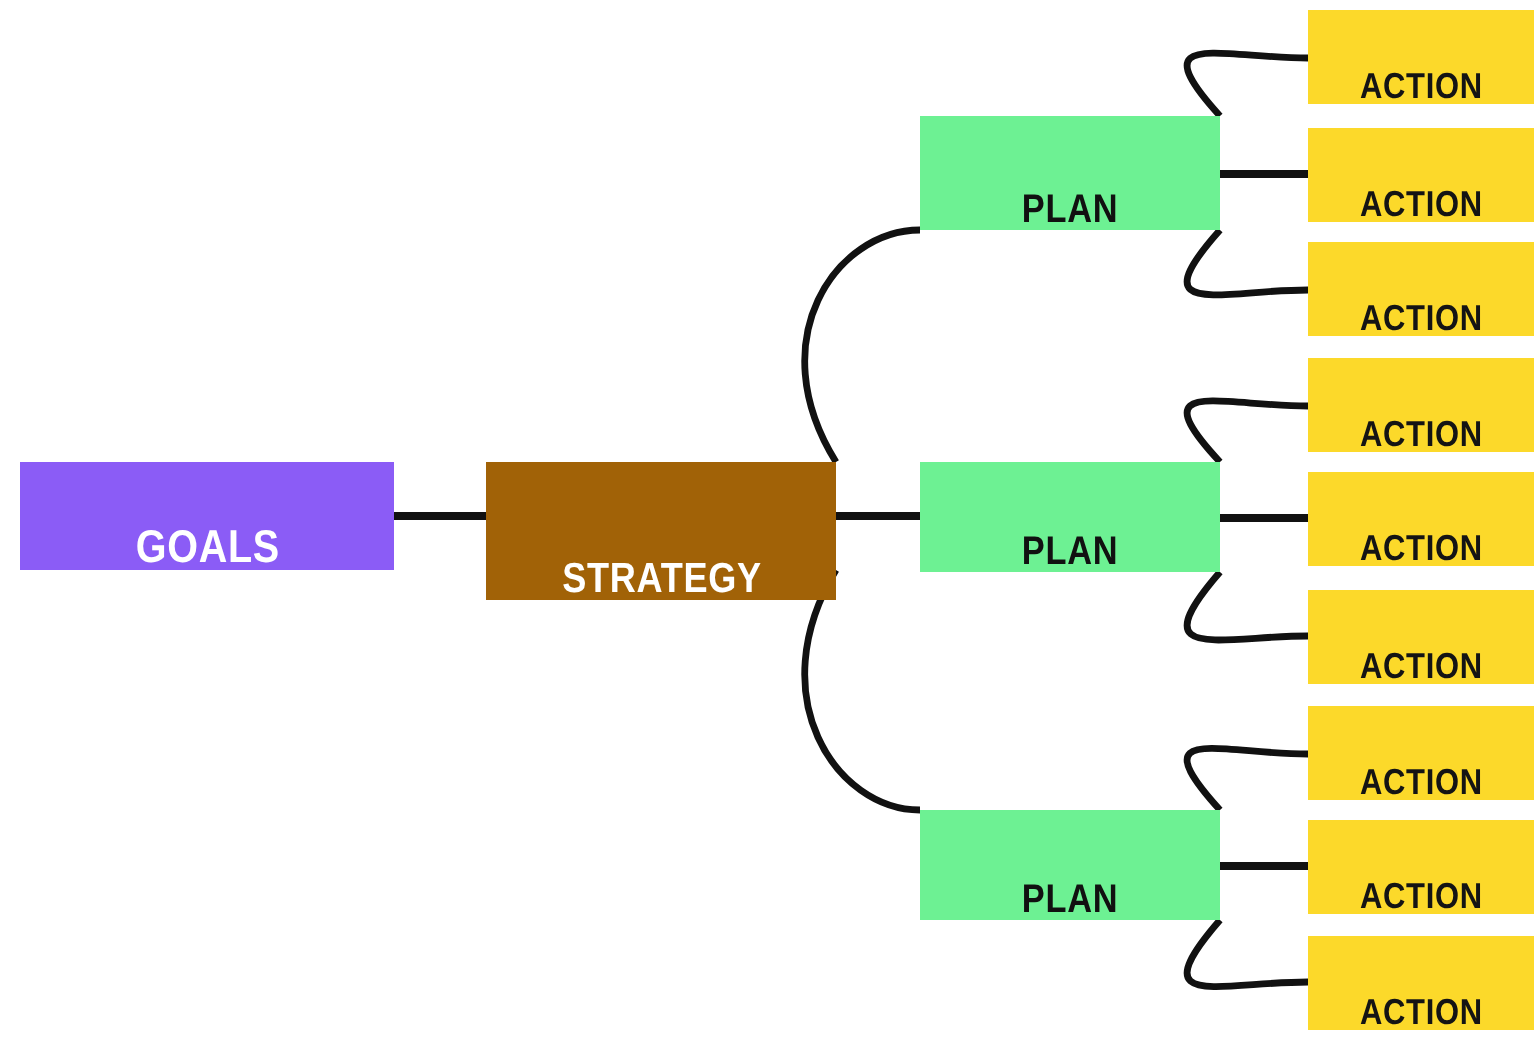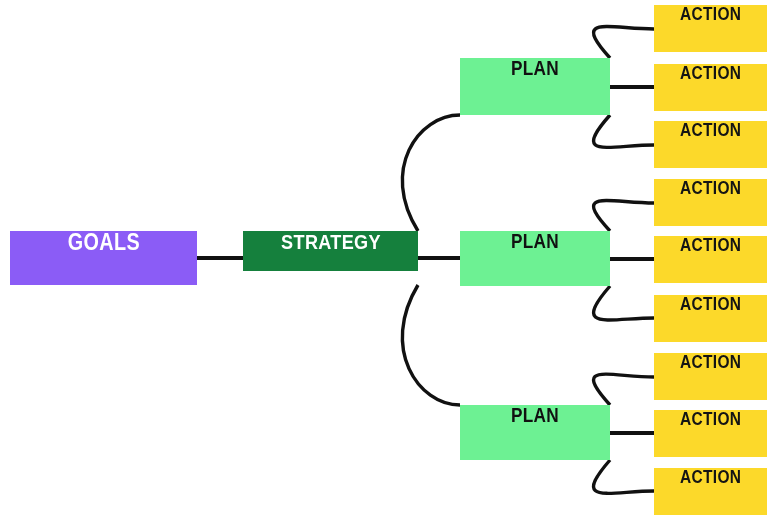--- a/index.html
+++ b/index.html
@@ -20,21 +20,21 @@
   #connector-layer {
     position: absolute;
     left: 0;
     top: 0;
     width: 767px;
     height: 519px;
   }
   .node {
     position: absolute;
     display: flex;
-    align-items: flex-start;
+    align-items: flex-end;
     justify-content: center;
     box-sizing: border-box;
     letter-spacing: 0.4px;
   }
   .node-label {
     font-weight: bold;
     font-family: "Liberation Sans", sans-serif;
     transform: scaleX(0.86);
     white-space: nowrap;
     line-height: 1;
@@ -74,21 +74,21 @@
       <path d="M 610 286 C 570 332 610 318 654 318" fill="none" stroke="#111111" stroke-width="3.4" stroke-linecap="butt"></path>
       <path d="M 610 405 C 570 361 610 377 654 377" fill="none" stroke="#111111" stroke-width="3.4" stroke-linecap="butt"></path>
       <path d="M 610 433 L 654 433" fill="none" stroke="#111111" stroke-width="4" stroke-linecap="butt"></path>
       <path d="M 610 460 C 570 506 610 491 654 491" fill="none" stroke="#111111" stroke-width="3.4" stroke-linecap="butt"></path>
     </svg>
 
   <div id="node-layer">
       <div class="node node-goals" style="left: 10px; top: 231px; width: 187px; height: 54px; background: #8b5cf6;">
         <span class="node-label" style="color: rgb(255, 255, 255);">GOALS</span>
       </div>
-      <div class="node node-strategy" style="left: 243px; top: 231px; width: 175px; height: 40px; background: #15803d;">
+      <div class="node node-strategy" style="left: 243px; top: 231px; width: 175px; height: 69px; background: #a16207;">
         <span class="node-label" style="color: rgb(255, 255, 255);">STRATEGY</span>
       </div>
       <div class="node node-plan" style="left: 460px; top: 58px; width: 150px; height: 57px; background: rgb(109, 241, 147);">
         <span class="node-label" style="color: rgb(17, 17, 17);">PLAN</span>
       </div>
       <div class="node node-plan" style="left: 460px; top: 231px; width: 150px; height: 55px; background: rgb(109, 241, 147);">
         <span class="node-label" style="color: rgb(17, 17, 17);">PLAN</span>
       </div>
       <div class="node node-plan" style="left: 460px; top: 405px; width: 150px; height: 55px; background: rgb(109, 241, 147);">
         <span class="node-label" style="color: rgb(17, 17, 17);">PLAN</span>

